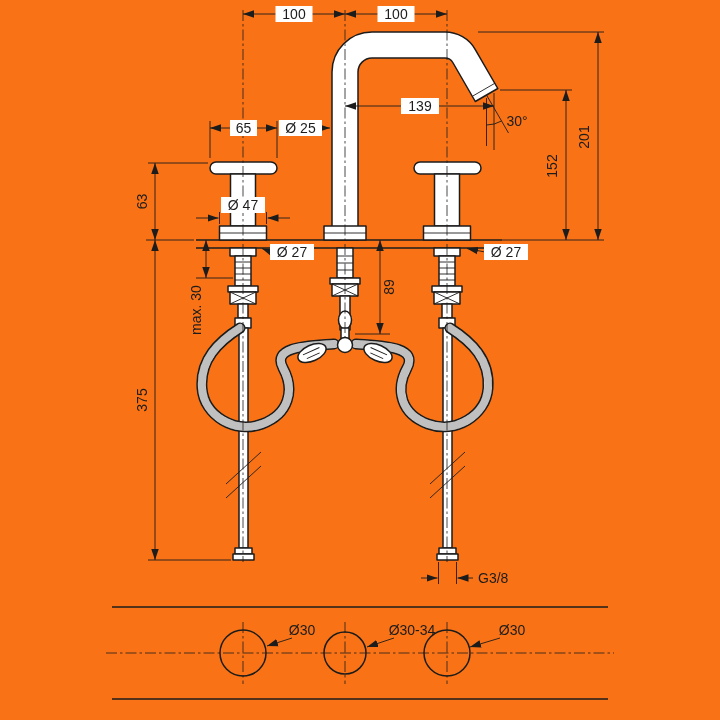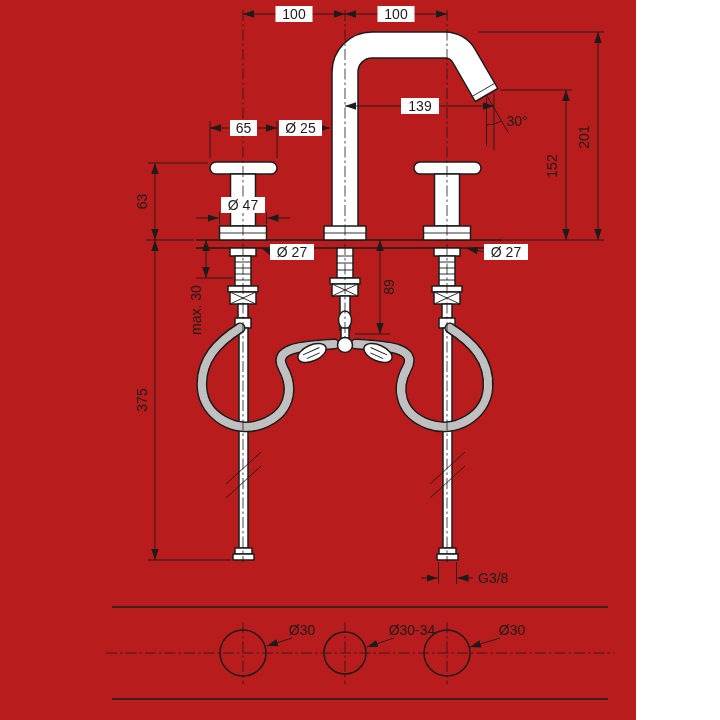--- a/index.html
+++ b/index.html
@@ -1,16 +1,16 @@
 <!DOCTYPE html>
 <html><head>
 <meta charset="utf-8">
 <style>
   html,body{margin:0;padding:0;background:#fff;}
-  .stage{width:636px;height:720px;position:relative;background:#b91c1c;overflow:hidden;}
+  .stage{width:720px;height:720px;position:relative;background:#f97316;overflow:hidden;}
   svg{display:block;}
   .obj   {fill:#fff;stroke:#1c1c1c;stroke-width:1.5;stroke-linejoin:round;}
   .objln {fill:none;stroke:#1c1c1c;stroke-width:1.5;}
   .thin  {fill:none;stroke:#1c1c1c;stroke-width:0.9;}
   .cl    {fill:none;stroke:#1c1c1c;stroke-width:0.8;stroke-dasharray:11 3 2.5 3;}
   .bg    {fill:#fff;}
   .dim   {font-family:"Liberation Sans",sans-serif;font-size:14px;fill:#1c1c1c;}
   .hose-out{fill:none;stroke:#1c1c1c;stroke-width:11;stroke-linecap:round;}
   .hose-in {fill:none;stroke:#fff;stroke-width:8;stroke-linecap:round;}
   .hose-tex{fill:none;stroke:#1c1c1c;stroke-width:8;stroke-linecap:round;stroke-dasharray:1.6 2.6;opacity:.28;}

